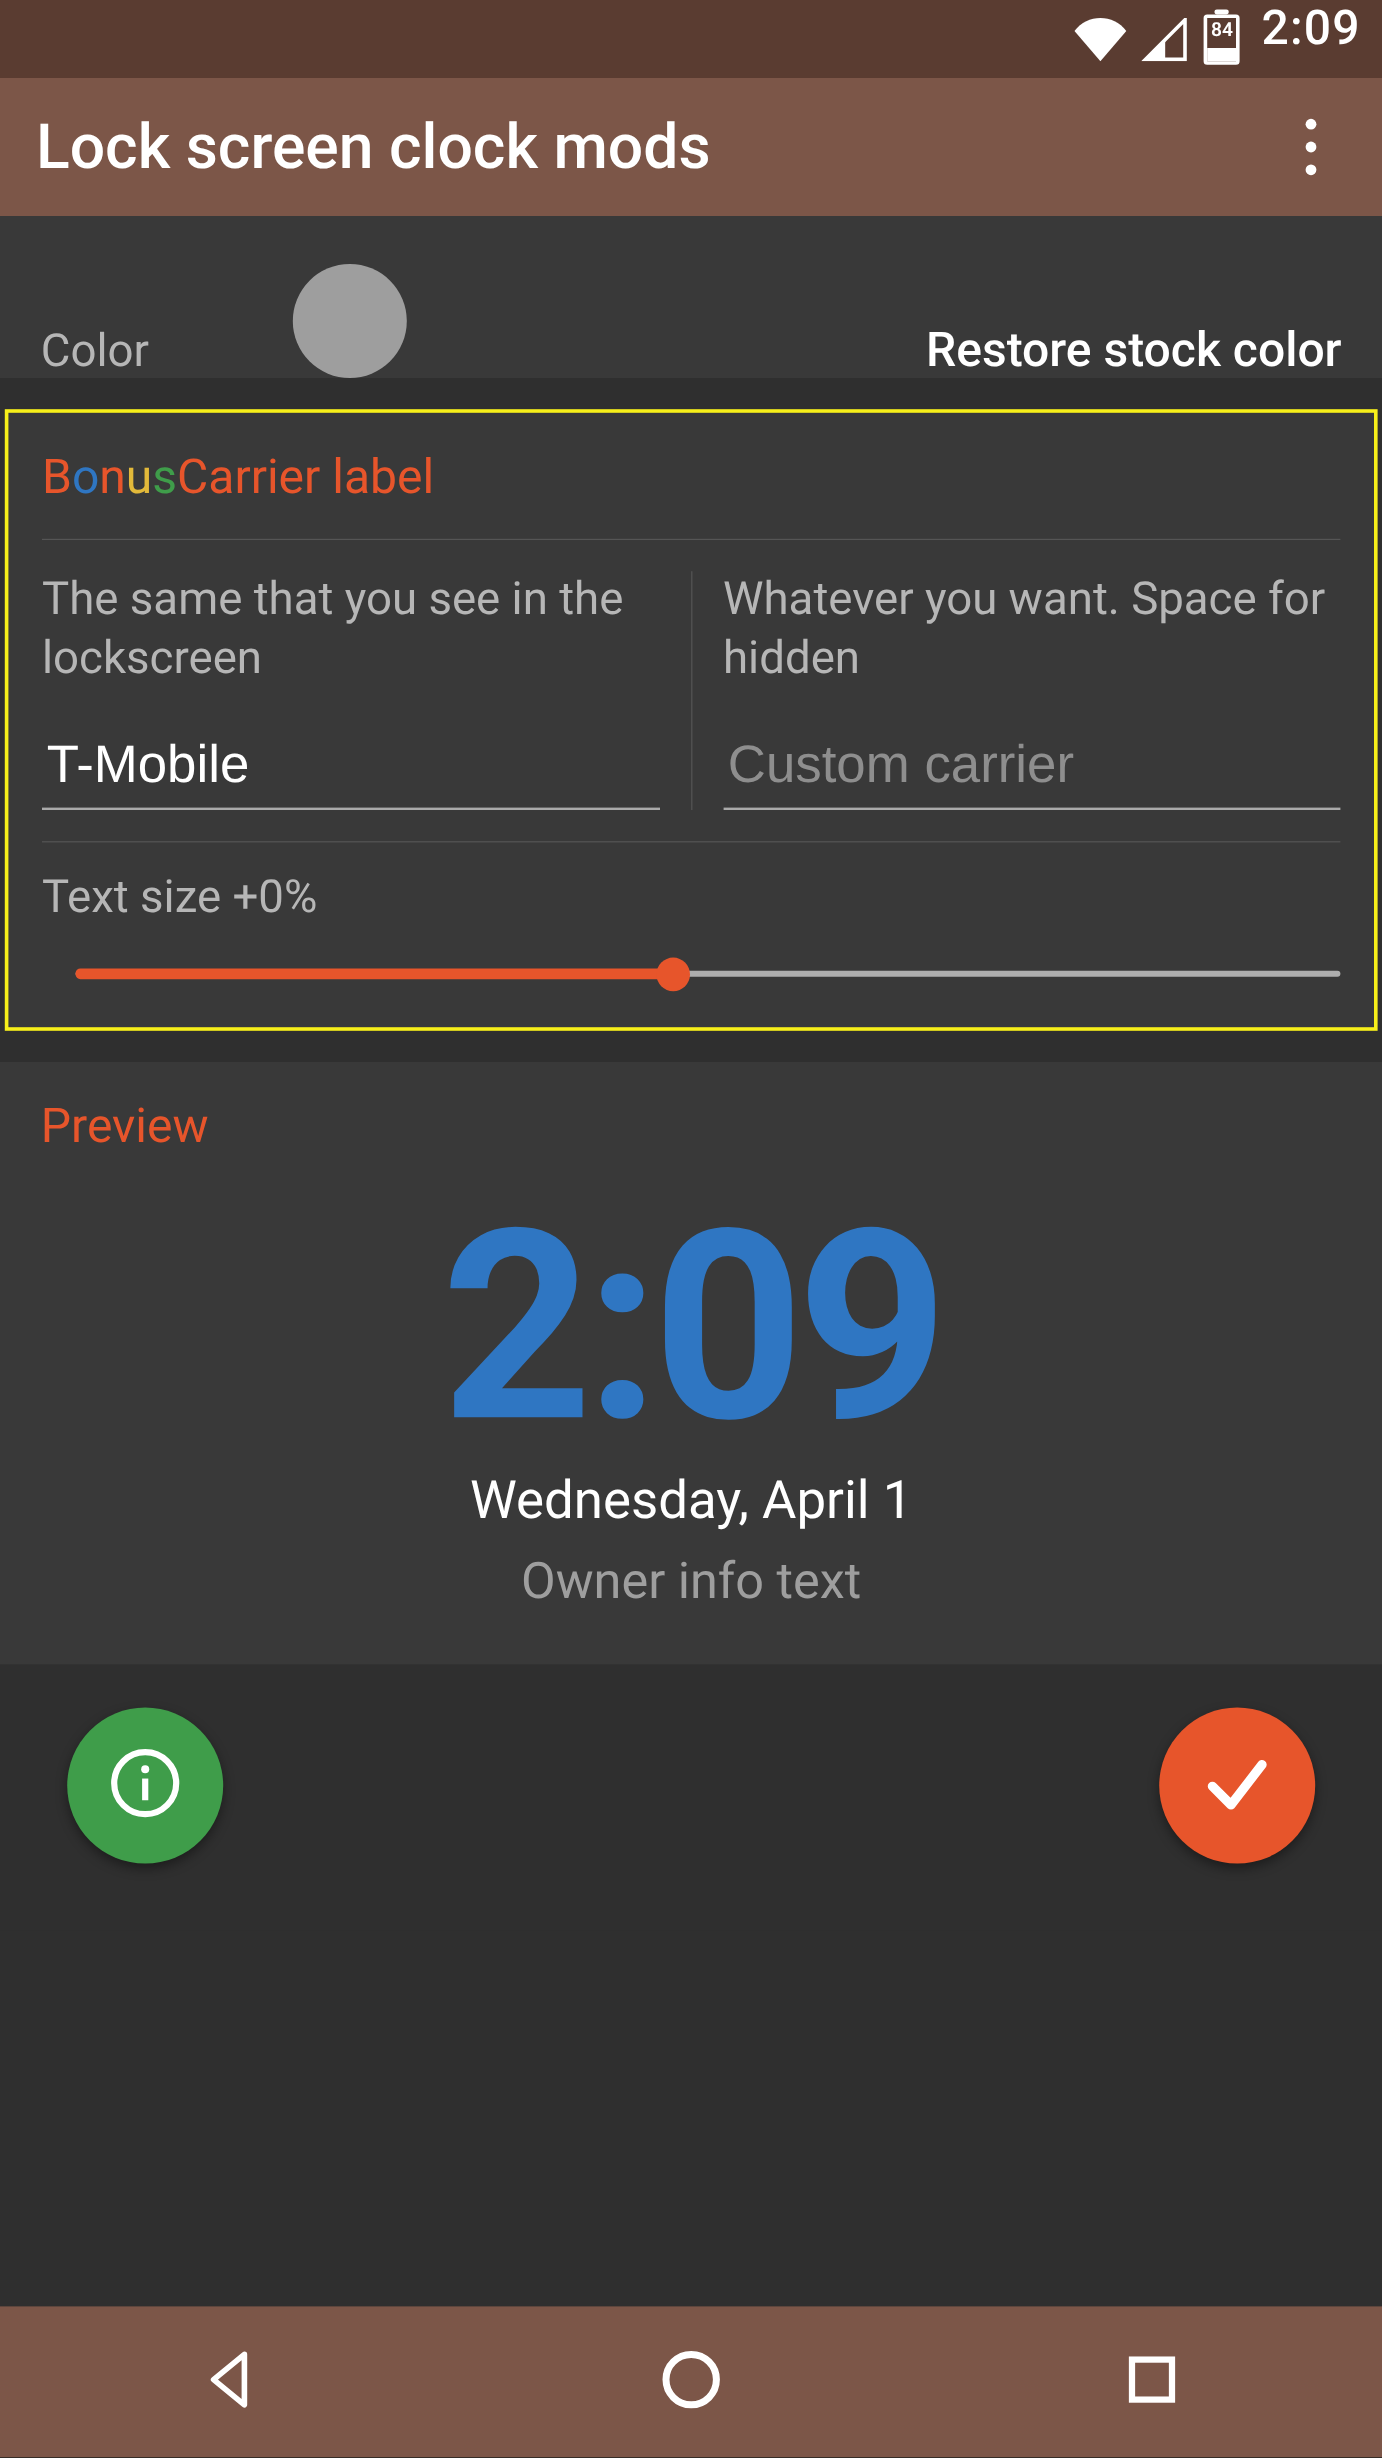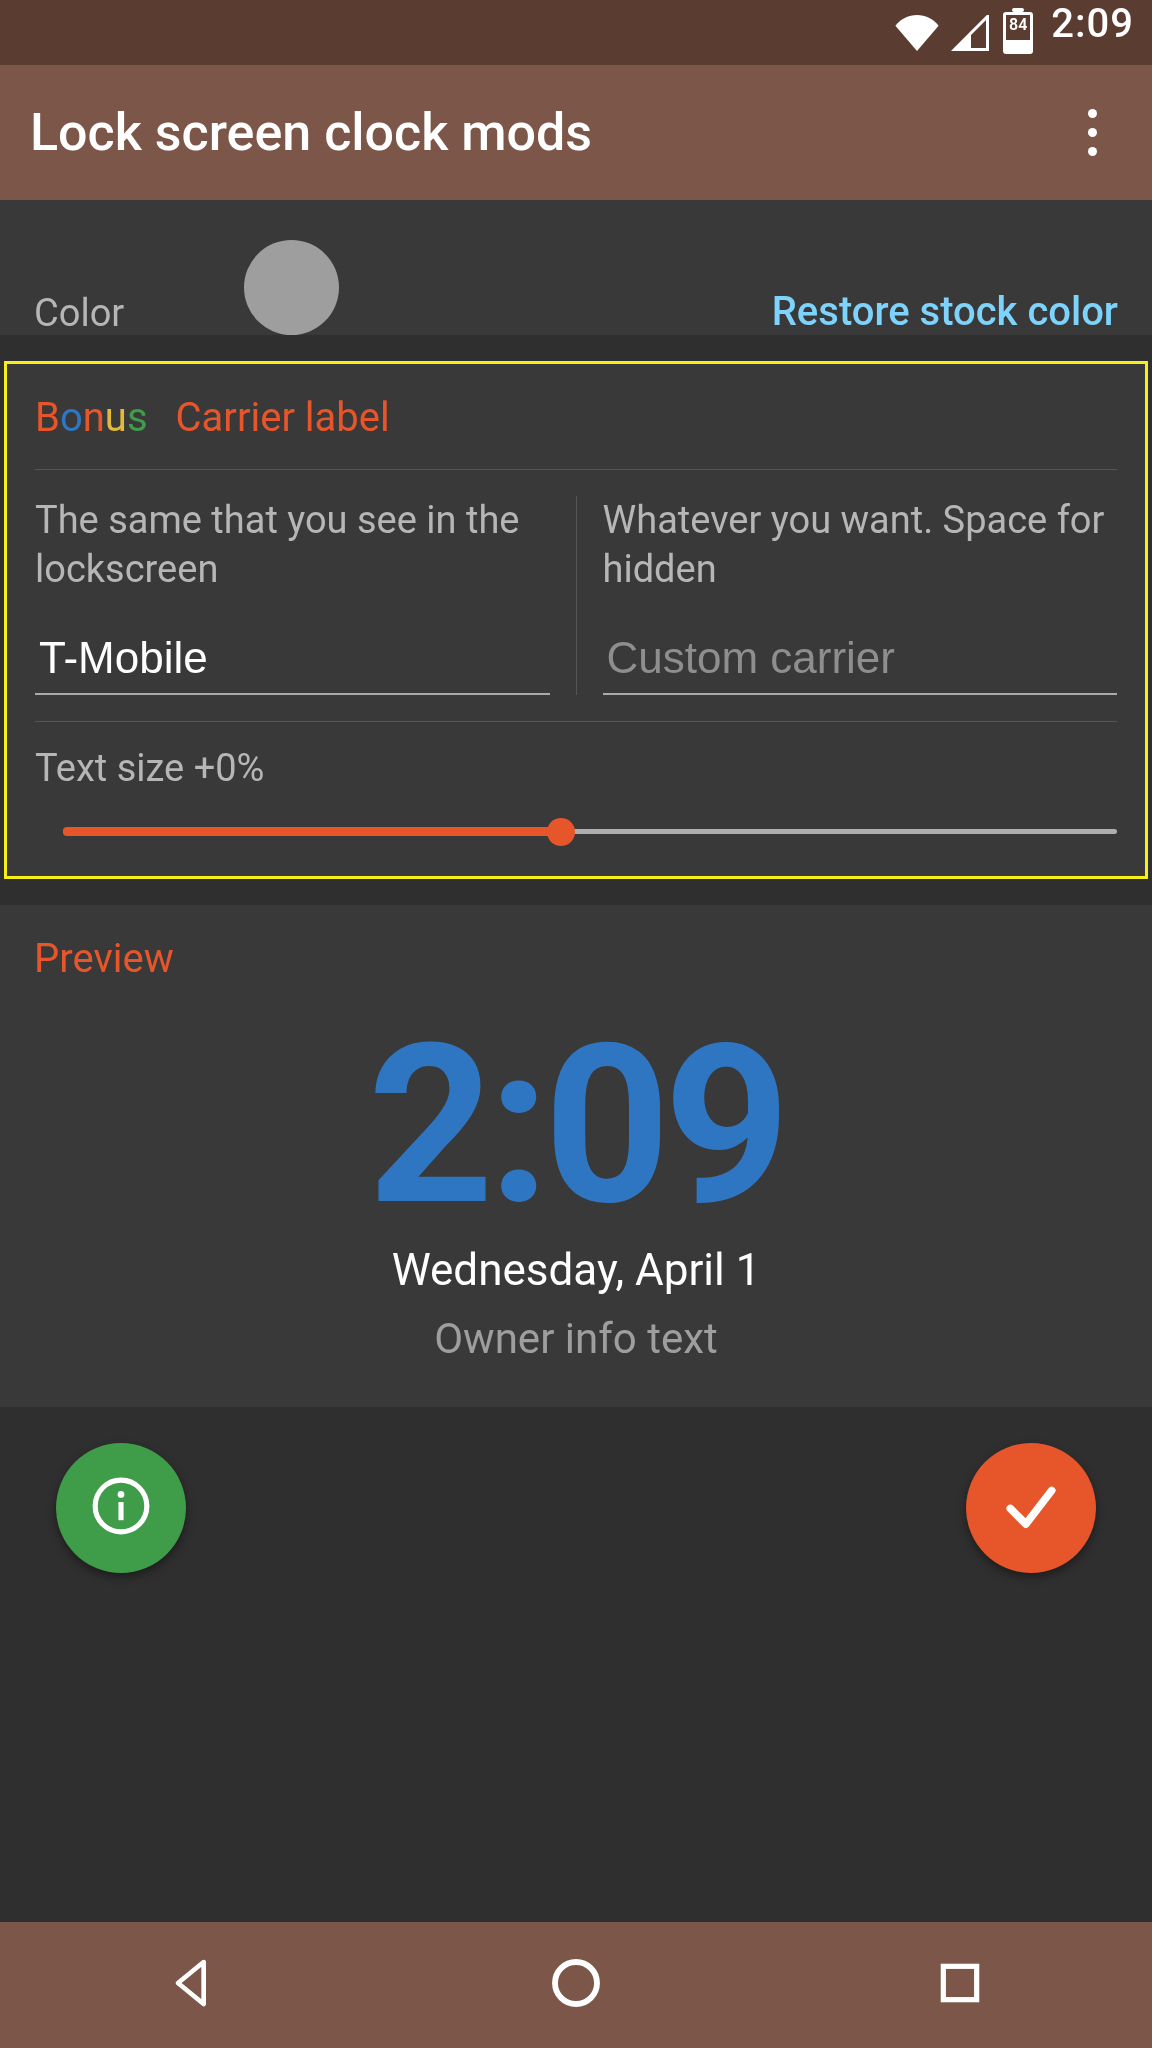--- a/index.html
+++ b/index.html
@@ -6,35 +6,35 @@
   html, body { width: 1152px; height: 2048px; font-family: Roboto, "Helvetica Neue", Arial, sans-serif; background: #000; }
   .screen { width: 1152px; height: 2048px; display: flex; flex-direction: column; background: #2f2f2f; }
   .statusbar { height: 65px; background: #5a3c31; display: flex; justify-content: flex-end; padding: 0 18px; gap: 12px; }
   .sb-icon { color: #fff; display: inline-flex; align-items: center; }
   .sb-time { color: #fff; font-size: 40px; font-weight: 500; letter-spacing: 1px; margin-left: 6px; }
   .battery { position: relative; width: 30px; height: 42px; border: 3px solid #fff; border-radius: 3px; }
   .battery::before { content:""; position:absolute; top:-7px; left:50%; transform:translateX(-50%); width:12px; height:4px; background:#fff; border-radius:2px; }
   .battery .pct { position:absolute; top:2px; left:0; right:0; text-align:center; font-size:16px; font-weight:600; color:#fff; line-height:1; }
   .battery .fill { position:absolute; bottom:0; left:0; right:0; height:28%; background:#fff; }
 
-  .appbar { height: 135px; background: #7c5648; display: flex; align-items: center; padding: 0 30px; position: relative; }
+  .appbar { height: 115px; background: #7c5648; display: flex; align-items: center; padding: 0 30px; position: relative; }
   .appbar-title { color: #fff; font-size: 52px; font-weight: 500; }
   .appbar-menu { position:absolute; right:40px; top:50%; transform:translateY(-50%); width: 40px; height: 70px; display:flex; flex-direction:column; align-items:center; justify-content:center; gap:10px; }
   .appbar-menu span { width:9px; height:9px; border-radius:50%; background:#fff; }
 
   .content { flex: 1; display:flex; flex-direction:column; gap: 26px; padding: 0 0 0 0; }
 
   .card { background: #393939; }
   .color-row { height: 135px; display:flex; align-items:flex-end; padding: 0 34px; }
   .color-label { color: #b6b6b6; font-size: 38px; flex: 0 0 auto; margin-right: 120px; }
   .swatch { width: 95px; height: 95px; border-radius: 50%; background: #9e9e9e; }
-  .restore { margin-left: auto; color: #7dd3fc; font-size: 40px; font-weight: 500; }
+  .restore { margin-left: auto; color: #ffffff; font-size: 40px; font-weight: 500; }
 
   .bonus-card { border: 3px solid #f7ef1a; padding: 30px 28px 26px 28px; margin: 0 4px; }
-  .bonus-header { display:flex; align-items:flex-end; gap: 28px; padding-bottom: 28px; border-bottom: 1px solid #555; }
+  .bonus-header { display:flex; align-items:flex-end; padding-bottom: 28px; border-bottom: 1px solid #555; }
   .bonus-word span { font-size: 40px; font-weight: 400; }
   .c-r { color:#e7552b; } .c-b { color:#2f76c2; } .c-g { color:#3f9d4a; } .c-y { color:#e2b93a; }
   .bonus-sub { color:#e7552b; font-size:40px; }
   .bonus-cols { display:flex; padding: 26px 0; border-bottom: 1px solid #555; }
   .bcol { flex: 1; display:flex; flex-direction:column; gap: 32px; }
   .bcol:first-child { padding-right: 26px; border-right: 1px solid #555; }
   .bcol:last-child { padding-left: 26px; }
   .bcol-desc { color:#b6b6b6; font-size: 38px; line-height: 1.3; }
   .tf { border: none; border-bottom: 2px solid #aaa; background: transparent; font-size: 44px; color: #fff; padding: 6px 4px 10px 4px; outline: none; width: 100%; }
   .tf::placeholder { color: #8e8e8e; }

